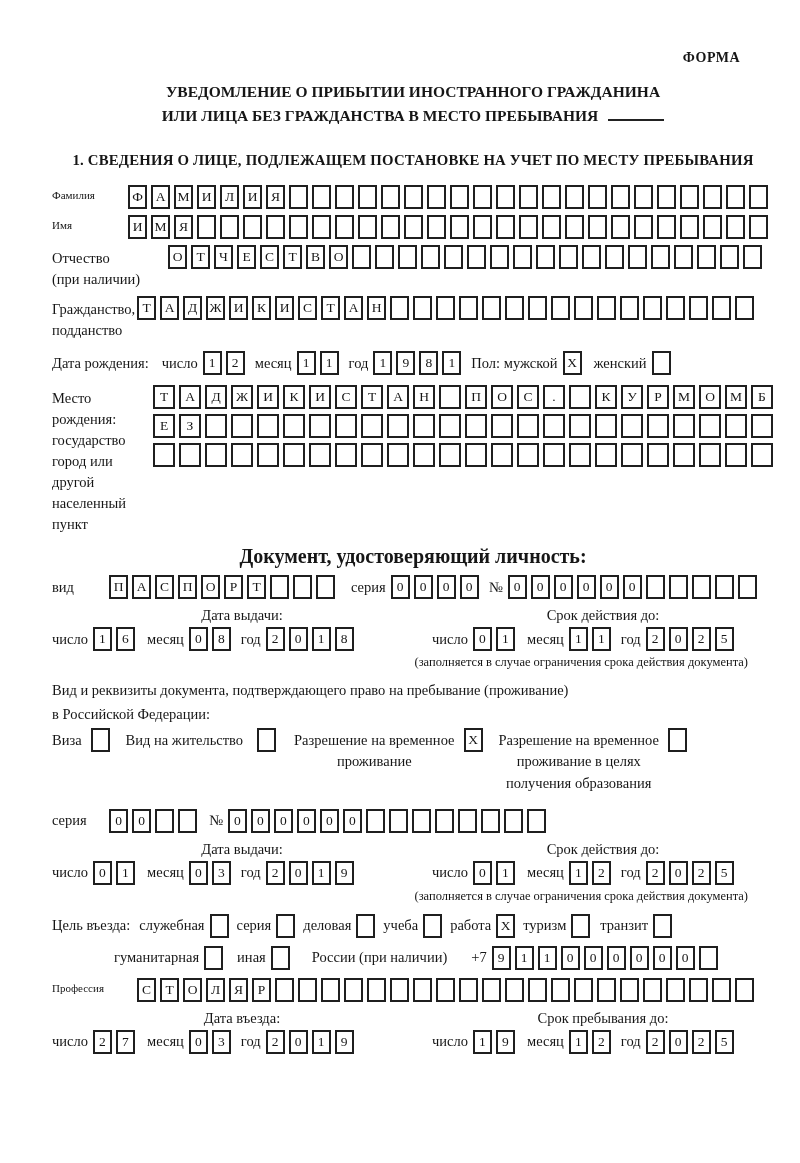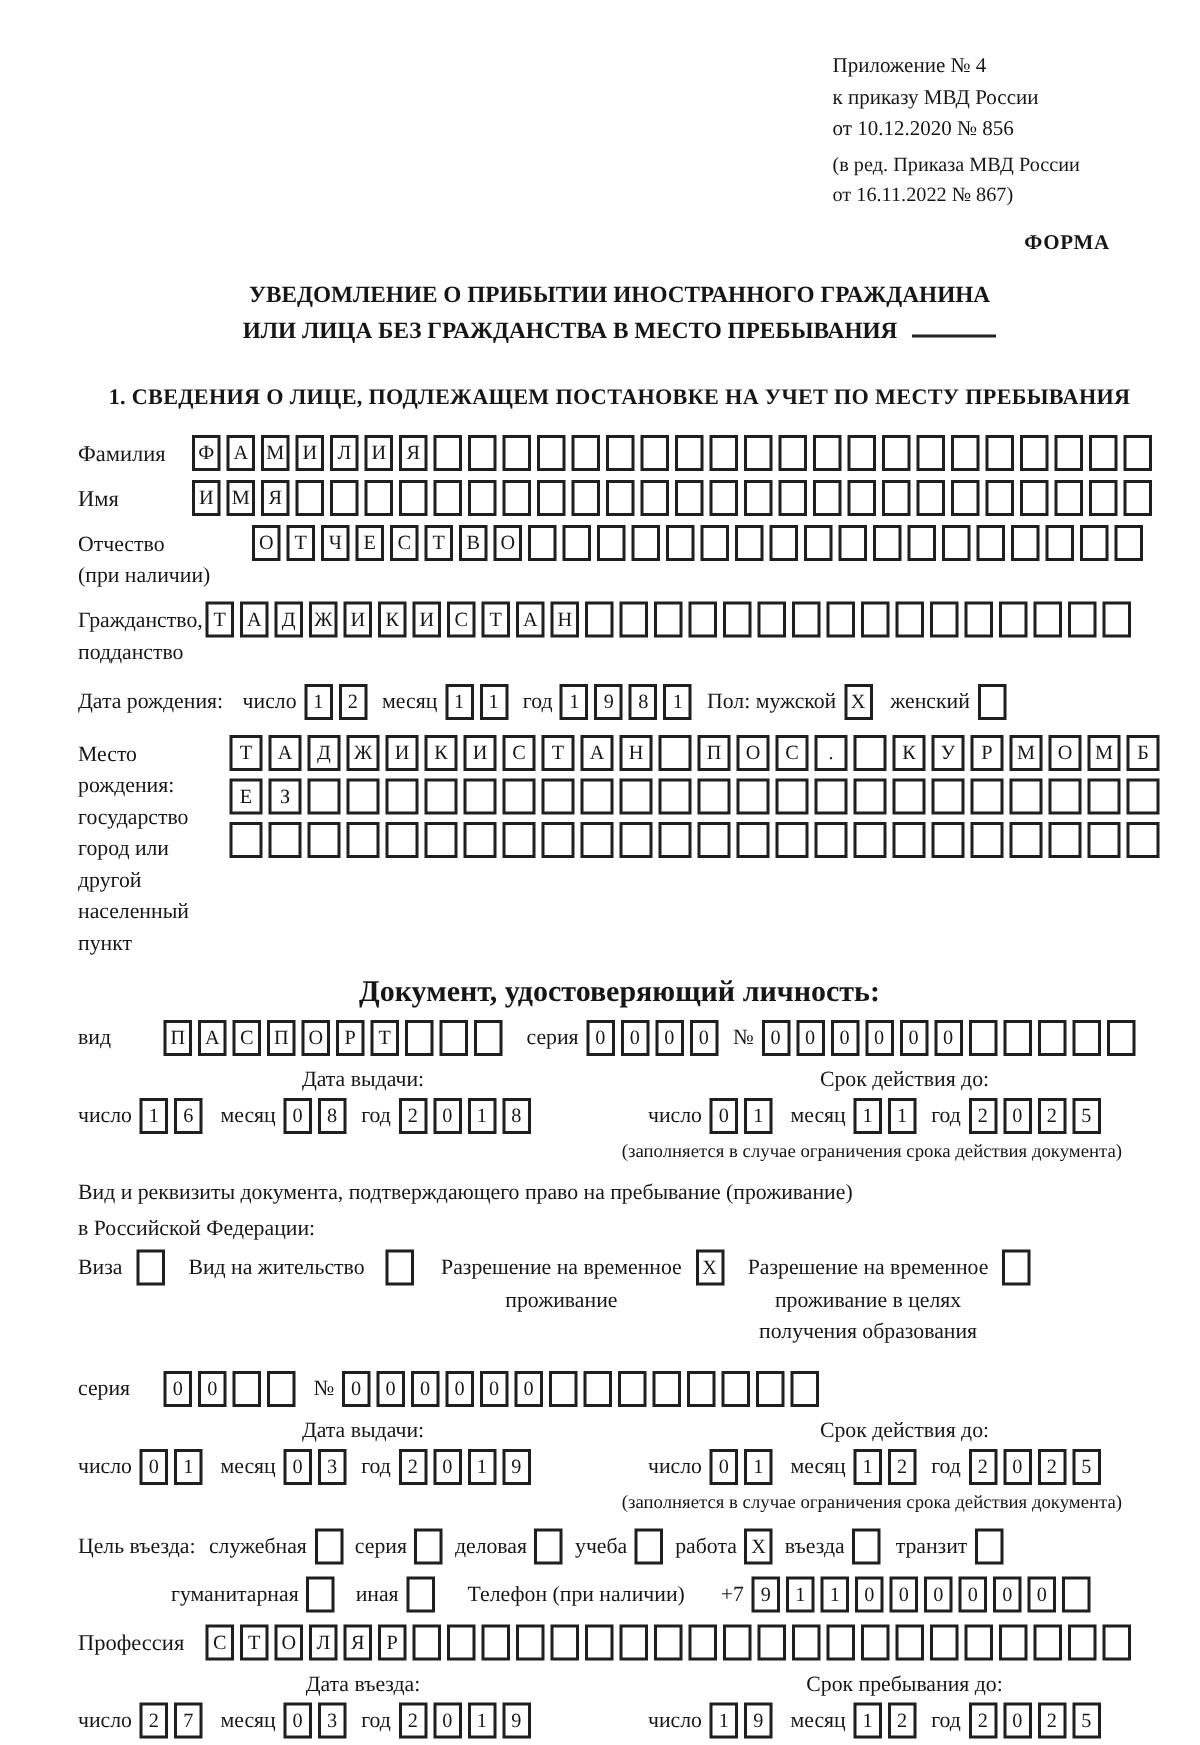--- a/index.html
+++ b/index.html
@@ -19,21 +19,21 @@
   
   .law-ref { margin-left: 503px; font-size: 14px; line-height: 1.5; }
   .law-ref .amend { font-size: 13.5px; margin-top: 3px; line-height: 1.45; }
   .forma { text-align: right; padding-right: 34px; font-weight: bold; font-size: 14px; margin-top: 16px; letter-spacing: .5px; }
   
   .title { text-align: center; font-weight: bold; font-size: 15.5px; line-height: 1.55; margin-top: 14px; }
   .blank-line { display: inline-block; width: 56px; border-bottom: 2px solid #222; height: 14px; margin-left: 10px; }
   .sec-heading { margin-top: 24px; text-align: center; font-weight: bold; font-size: 14.8px; letter-spacing: .2px; }
   
   .frow { display: flex; align-items: flex-start; margin-top: 6px; }
-  .lbl { font-size: 15px; line-height: 1.35; padding-top: 3px; flex: 0 0 auto; }
+  .lbl { font-size: 11px; line-height: 1.35; padding-top: 3px; flex: 0 0 auto; }
   .lbl-block { font-size: 14.5px; line-height: 1.45; flex: 0 0 auto; padding-top: 3px; }
   .cells { display: inline-flex; gap: 4px; vertical-align: middle; flex: 0 0 auto; }
   .cell {
     width: 19px; height: 24px; flex: 0 0 auto;
     border: 2px solid #1f1f1f;
     display: inline-flex; align-items: center; justify-content: center;
     font-size: 13.5px; background: #fff;
   }
   .wide .cell { width: 22px; }
   .cell-col { display: flex; flex-direction: column; gap: 5px; }
@@ -51,29 +51,20 @@
   .opt-row { display: flex; align-items: flex-start; margin-top: 4px; font-size: 14.5px; }
   .opt-label-multi { text-align: center; line-height: 1.5; }
   .chk { margin-left: 9px; margin-right: 12px; margin-top: -2px; }
   .mt10 { margin-top: 10px; } .mt14 { margin-top: 14px; } .mt16 { margin-top: 16px; }
 </style>
 </head>
 <body>
 
 <div class="page">
 
-  <div class="law-ref">
-    <div>Приложение № 4</div>
-    <div>к приказу МВД России</div>
-    <div>от 10.12.2020 № 856</div>
-    <div class="amend">
-      <div>(в ред. Приказа МВД России</div>
-      <div>от 16.11.2022 № 867)</div>
-    </div>
-  </div>
 
   <div class="forma">ФОРМА</div>
 
   <div class="title">
     <div>УВЕДОМЛЕНИЕ О ПРИБЫТИИ ИНОСТРАННОГО ГРАЖДАНИНА</div>
     <div><span>ИЛИ ЛИЦА БЕЗ ГРАЖДАНСТВА В МЕСТО ПРЕБЫВАНИЯ</span><span class="blank-line"></span></div>
   </div>
 
   <div class="sec-heading">1. СВЕДЕНИЯ О ЛИЦЕ, ПОДЛЕЖАЩЕМ ПОСТАНОВКЕ НА УЧЕТ ПО МЕСТУ ПРЕБЫВАНИЯ</div>
 
@@ -540,40 +531,40 @@
         <span class="cell"></span>
       </span>
     <span class="lab">учеба</span>
     <span class="cells" style="margin-right:8px;">
         <span class="cell"></span>
       </span>
     <span class="lab">работа</span>
     <span class="cells" style="margin-right:8px;">
         <span class="cell">X</span>
       </span>
-    <span class="lab">въезда</span>
+    <span class="lab">туризм</span>
     <span class="cells" style="margin-right:10px;">
         <span class="cell"></span>
       </span>
     <span class="lab">транзит</span>
     <span class="cells">
         <span class="cell"></span>
       </span>
   </div>
 
   <div class="frow date-line" style="align-items:center; margin-top:8px; padding-left:62px;">
     <span class="lab">гуманитарная</span>
     <span class="cells" style="margin-right:14px;">
         <span class="cell"></span>
       </span>
     <span class="lab">иная</span>
     <span class="cells" style="margin-right:22px;">
         <span class="cell"></span>
       </span>
-    <span class="lab" style="margin-right:24px;">Телефон (при наличии)</span>
+    <span class="lab" style="margin-right:24px;">России (при наличии)</span>
     <span class="lab">+7</span>
     <span class="cells">
         <span class="cell">9</span>
         <span class="cell">1</span>
         <span class="cell">1</span>
         <span class="cell">0</span>
         <span class="cell">0</span>
         <span class="cell">0</span>
         <span class="cell">0</span>
         <span class="cell">0</span>

